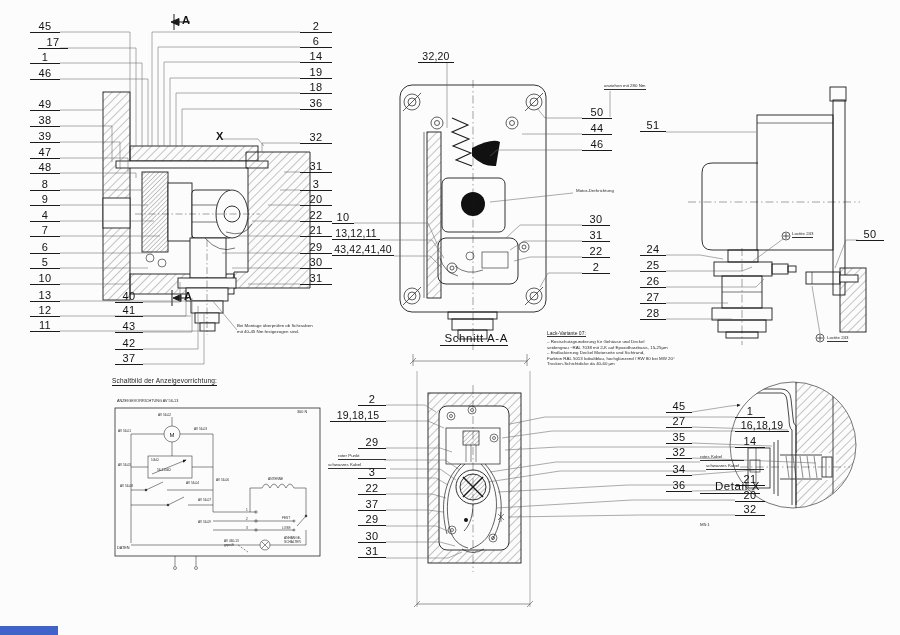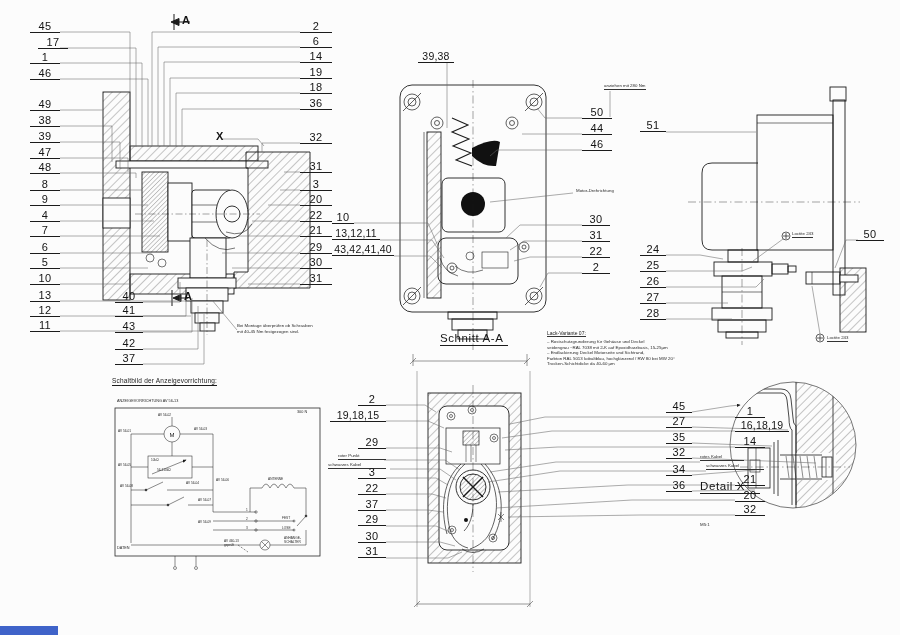--- a/index.html
+++ b/index.html
@@ -4,21 +4,21 @@
 <style>
   html,body{margin:0;padding:0;background:#e8e8e8;}
   #sheet{position:relative;width:900px;height:635px;background:#fcfcfc;overflow:hidden;
          font-family:"Liberation Sans",sans-serif;color:#141414;}
   #sheet svg{position:absolute;left:0;top:0;}
   .co{position:absolute;font-size:11px;line-height:12px;text-align:center;
       border-bottom:1px solid #1b1b1b;letter-spacing:.4px;}
   .cow{position:absolute;font-size:10.5px;line-height:12px;text-align:center;
       border-bottom:1px solid #1b1b1b;letter-spacing:.2px;}
   .mk{position:absolute;font-size:11px;line-height:12px;font-weight:bold;}
-  .ttl{position:absolute;font-size:11.5px;line-height:13px;text-align:left;
+  .ttl{position:absolute;font-size:11.5px;line-height:13px;text-align:right;
       border-bottom:1.4px solid #1b1b1b;letter-spacing:.6px;}
   .sn{position:absolute;font-size:4.4px;line-height:5.6px;color:#2a2a2a;}
   .snu{position:absolute;font-size:4.4px;line-height:5.6px;color:#2a2a2a;
       border-bottom:.7px solid #333;}
   .cl{position:absolute;font-size:3.2px;line-height:4px;color:#2a2a2a;}
   .cl4{position:absolute;font-size:3.8px;line-height:4.6px;color:#2a2a2a;}
   .ct{position:absolute;font-size:6.5px;line-height:8px;color:#1b1b1b;
       border-bottom:.8px solid #1b1b1b;letter-spacing:.2px;}
   .pt{position:absolute;font-size:5px;line-height:6px;color:#222;border-bottom:.7px solid #333;}
   .pre{white-space:pre-line;}
@@ -424,21 +424,21 @@
 <div class="co" style="left:115px;top:304px;width:28px">41</div>
 <div class="co" style="left:115px;top:320px;width:28px">43</div>
 <div class="co" style="left:115px;top:337px;width:28px">42</div>
 <div class="co" style="left:115px;top:352px;width:28px">37</div>
 <div class="mk" style="left:182px;top:14px">A</div>
 <div class="mk" style="left:184px;top:290px">A</div>
 <div class="mk" style="left:216px;top:130px">X</div>
 <div class="sn pre" style="left:237px;top:323px;width:104px">Bei Montage überprüfen ob Schrauben
 mit 40-45 Nm festgezogen sind.</div>
 
-<div class="cow" style="left:418px;top:50px;width:36px">39,38</div>
+<div class="cow" style="left:418px;top:50px;width:36px">32,20</div>
 <div class="co" style="left:582px;top:106px;width:30px">50</div>
 <div class="co" style="left:582px;top:122px;width:30px">44</div>
 <div class="co" style="left:582px;top:138px;width:30px">46</div>
 <div class="co" style="left:332px;top:211px;width:22px">10</div>
 <div class="cow" style="left:332px;top:227px;width:48px">13,12,11</div>
 <div class="cow" style="left:332px;top:243px;width:62px">43,42,41,40</div>
 <div class="co" style="left:582px;top:213px;width:28px">30</div>
 <div class="co" style="left:582px;top:229px;width:28px">31</div>
 <div class="co" style="left:582px;top:245px;width:28px">22</div>
 <div class="co" style="left:582px;top:261px;width:28px">2</div>

